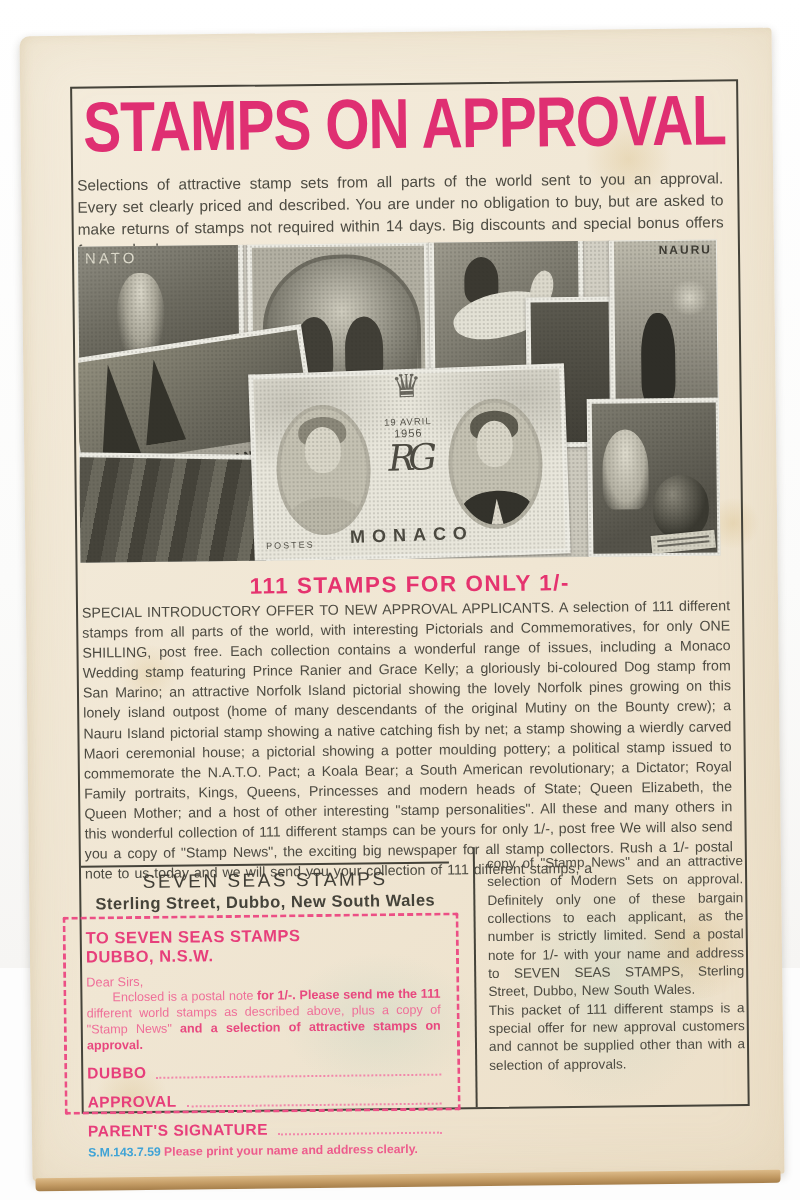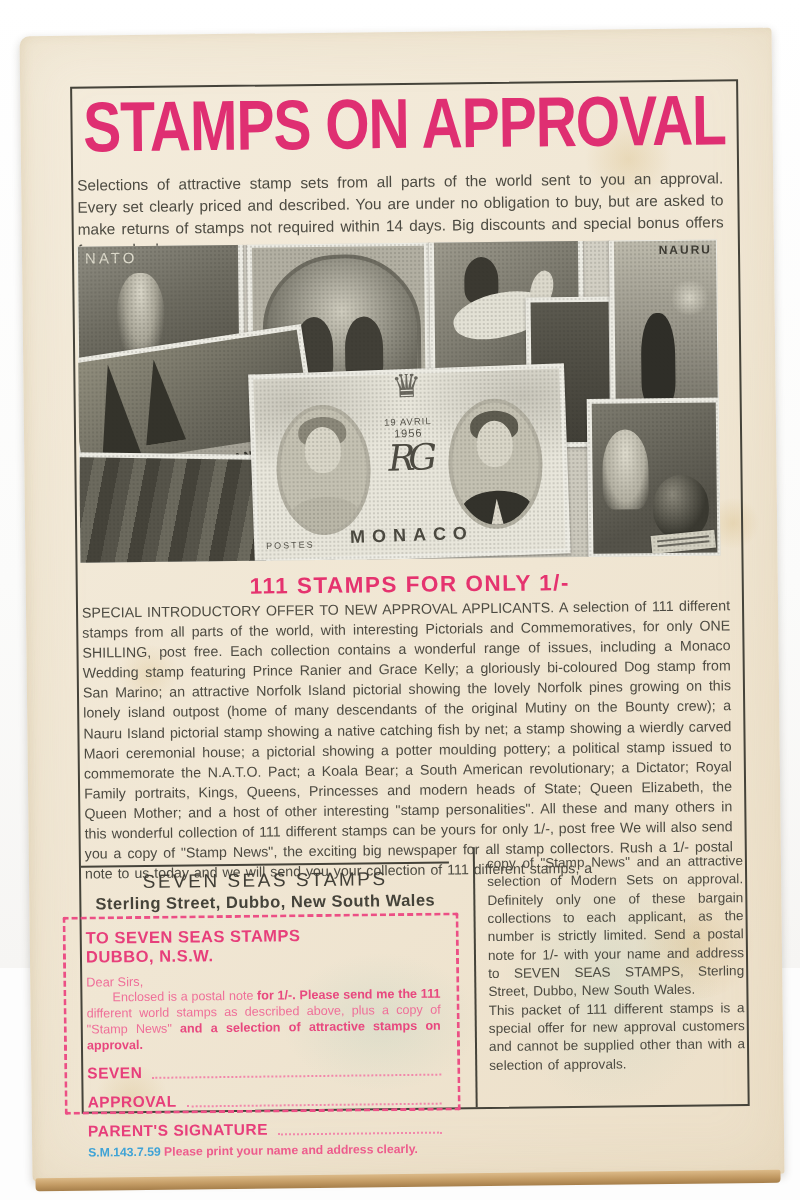--- a/index.html
+++ b/index.html
@@ -285,21 +285,21 @@
       <div class="publisher-address">Sterling Street, Dubbo, New South Wales</div>
 
       <div class="coupon">
         <div class="coupon-to">TO SEVEN SEAS STAMPS</div>
         <div class="coupon-to">DUBBO, N.S.W.</div>
         <div class="salutation">Dear Sirs,</div>
         <div class="coupon-body">
           <span class="seg-regular">Enclosed is a postal note </span><span class="seg-bold">for 1/-.  Please send me the 111 </span><span class="seg-regular">different world stamps as described above, plus a copy of "Stamp News" </span><span class="seg-bold">and a selection of attractive stamps on approval.</span>
         </div>
         <div class="field-row">
-          <span class="field-label">SEVEN</span>
+          <span class="field-label">DUBBO</span>
           <span class="leader"></span>
         </div>
         <div class="field-row">
           <span class="field-label">APPROVAL</span>
           <span class="leader"></span>
         </div>
         <div class="field-row">
           <span class="field-label">PARENT'S SIGNATURE</span>
           <span class="leader"></span>
         </div>

